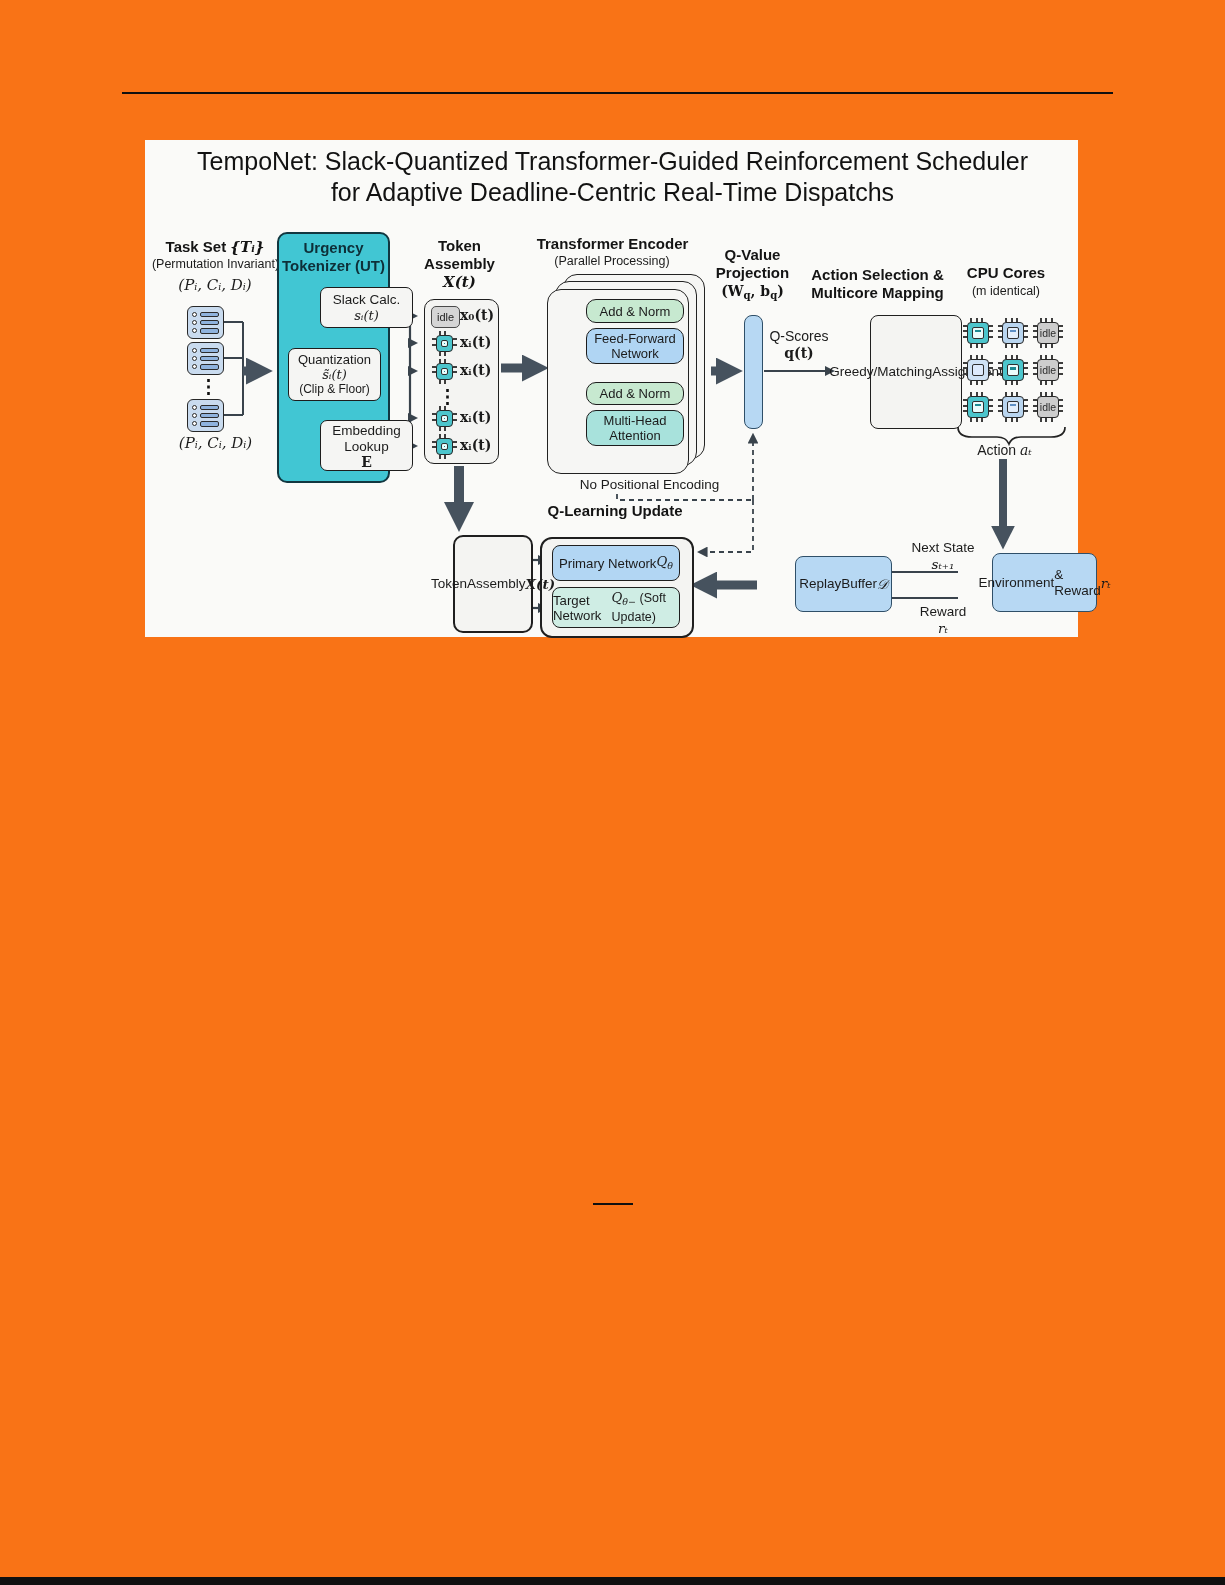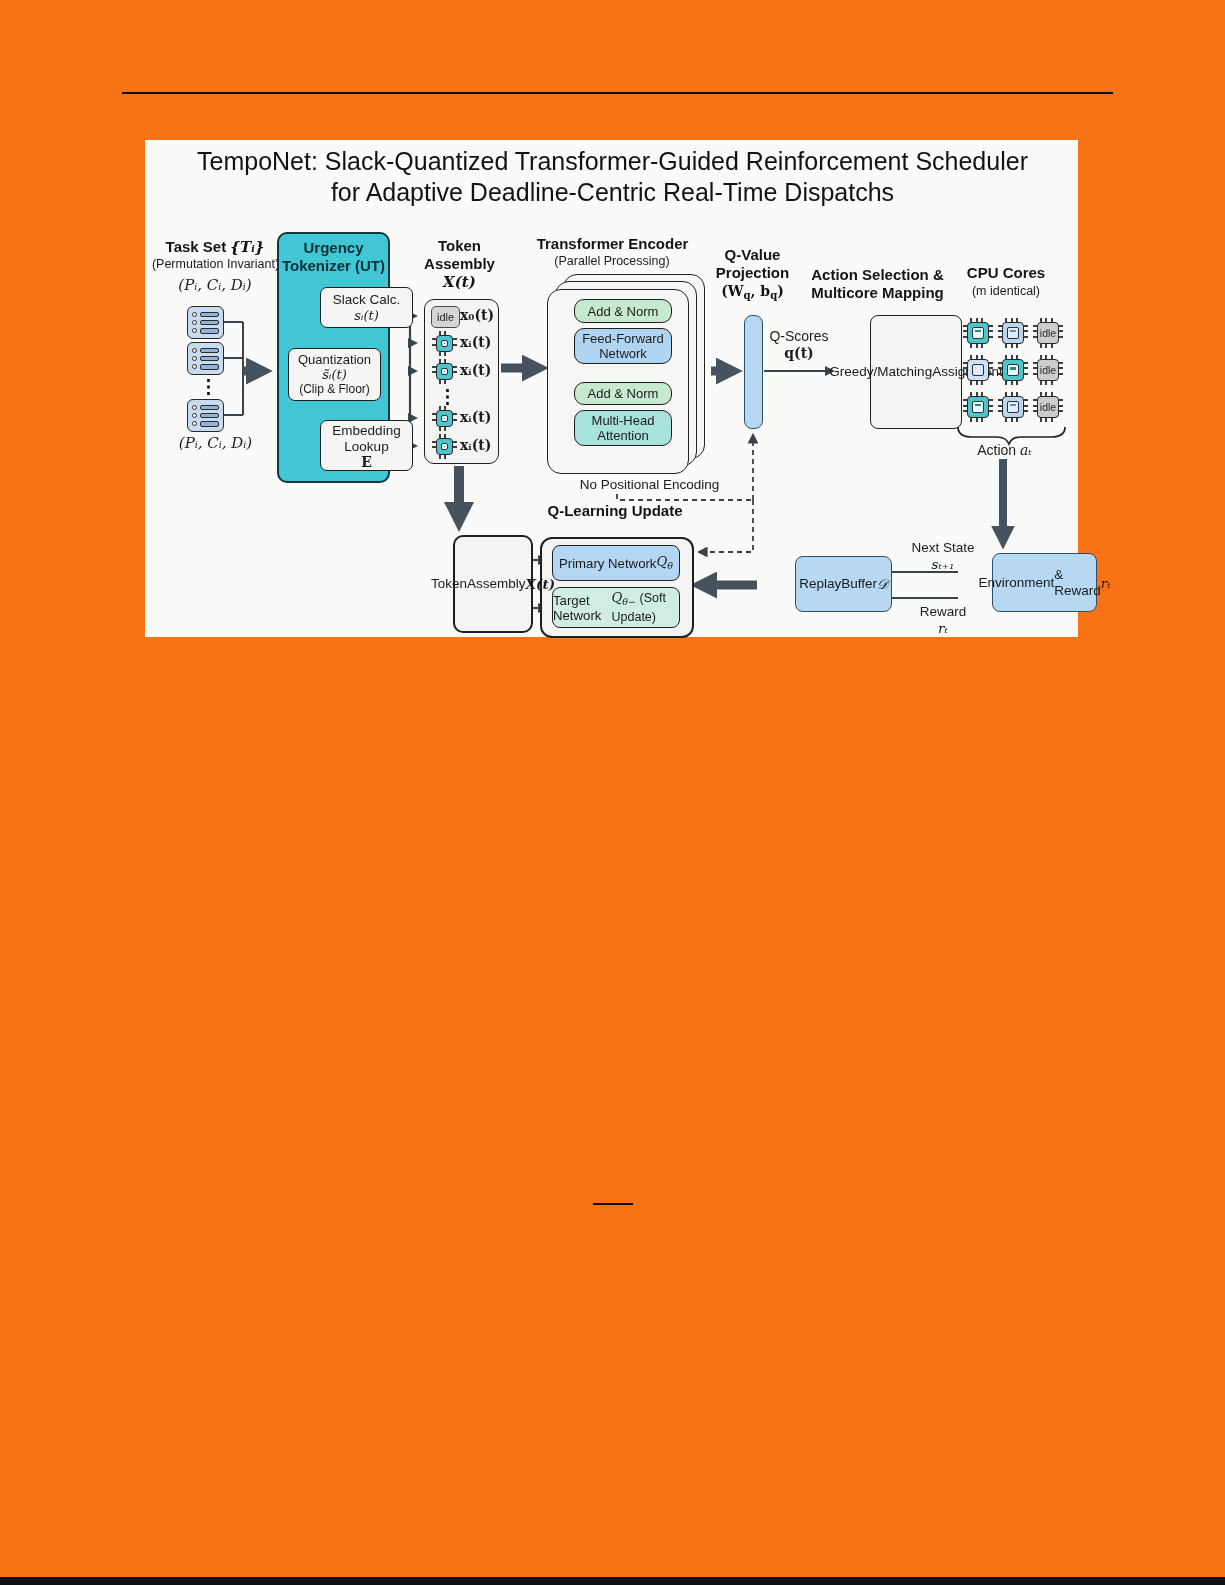--- a/index.html
+++ b/index.html
@@ -19,21 +19,21 @@
        display:flex;flex-direction:row;align-items:center;justify-content:center;text-align:left;}
   .bluebox{background:#b7d8f3;border-color:#2f4f68;}
   .figure-bg{position:absolute;left:145px;top:140px;width:933px;height:497px;background:#fafaf8;}
   .rule{position:absolute;background:#101010;}
   
   .teal{background:#41c6d3;border:2px solid #113740;border-radius:10px;}
   .wbox{position:absolute;background:#f5f5f3;border:1.5px solid #1d1d1d;border-radius:7px;
         display:flex;flex-direction:column;align-items:center;justify-content:center;text-align:center;}
   
   .card{position:absolute;width:140px;height:183px;background:#f6f6f4;border:1.6px solid #222;border-radius:14px;}
-  .enc{position:absolute;left:574px;width:96px;border:1.5px solid #1d1d1d;border-radius:10px;
+  .enc{position:absolute;left:586px;width:96px;border:1.5px solid #1d1d1d;border-radius:10px;
        display:flex;flex-direction:column;align-items:center;justify-content:center;text-align:center;font-size:13px;line-height:15px;}
   
   .ticon{position:absolute;width:37px;height:33px;background:#c9dbef;border:1.7px solid #272727;border-radius:6px;
          display:flex;flex-direction:column;justify-content:space-evenly;padding:2px 4px;box-sizing:border-box;}
   .trow{display:flex;align-items:center;gap:3px;height:6px;}
   .td{width:5px;height:5px;border-radius:50%;background:#fdfdfd;border:1px solid #2b2b2b;box-sizing:border-box;}
   .tb{flex:1;height:5.5px;background:#8fb3de;border:1px solid #2b2b2b;border-radius:2px;box-sizing:border-box;}
   .vdots{position:absolute;font-weight:700;font-size:19px;letter-spacing:0;color:#111;}
   
   .chipw{position:absolute;}

